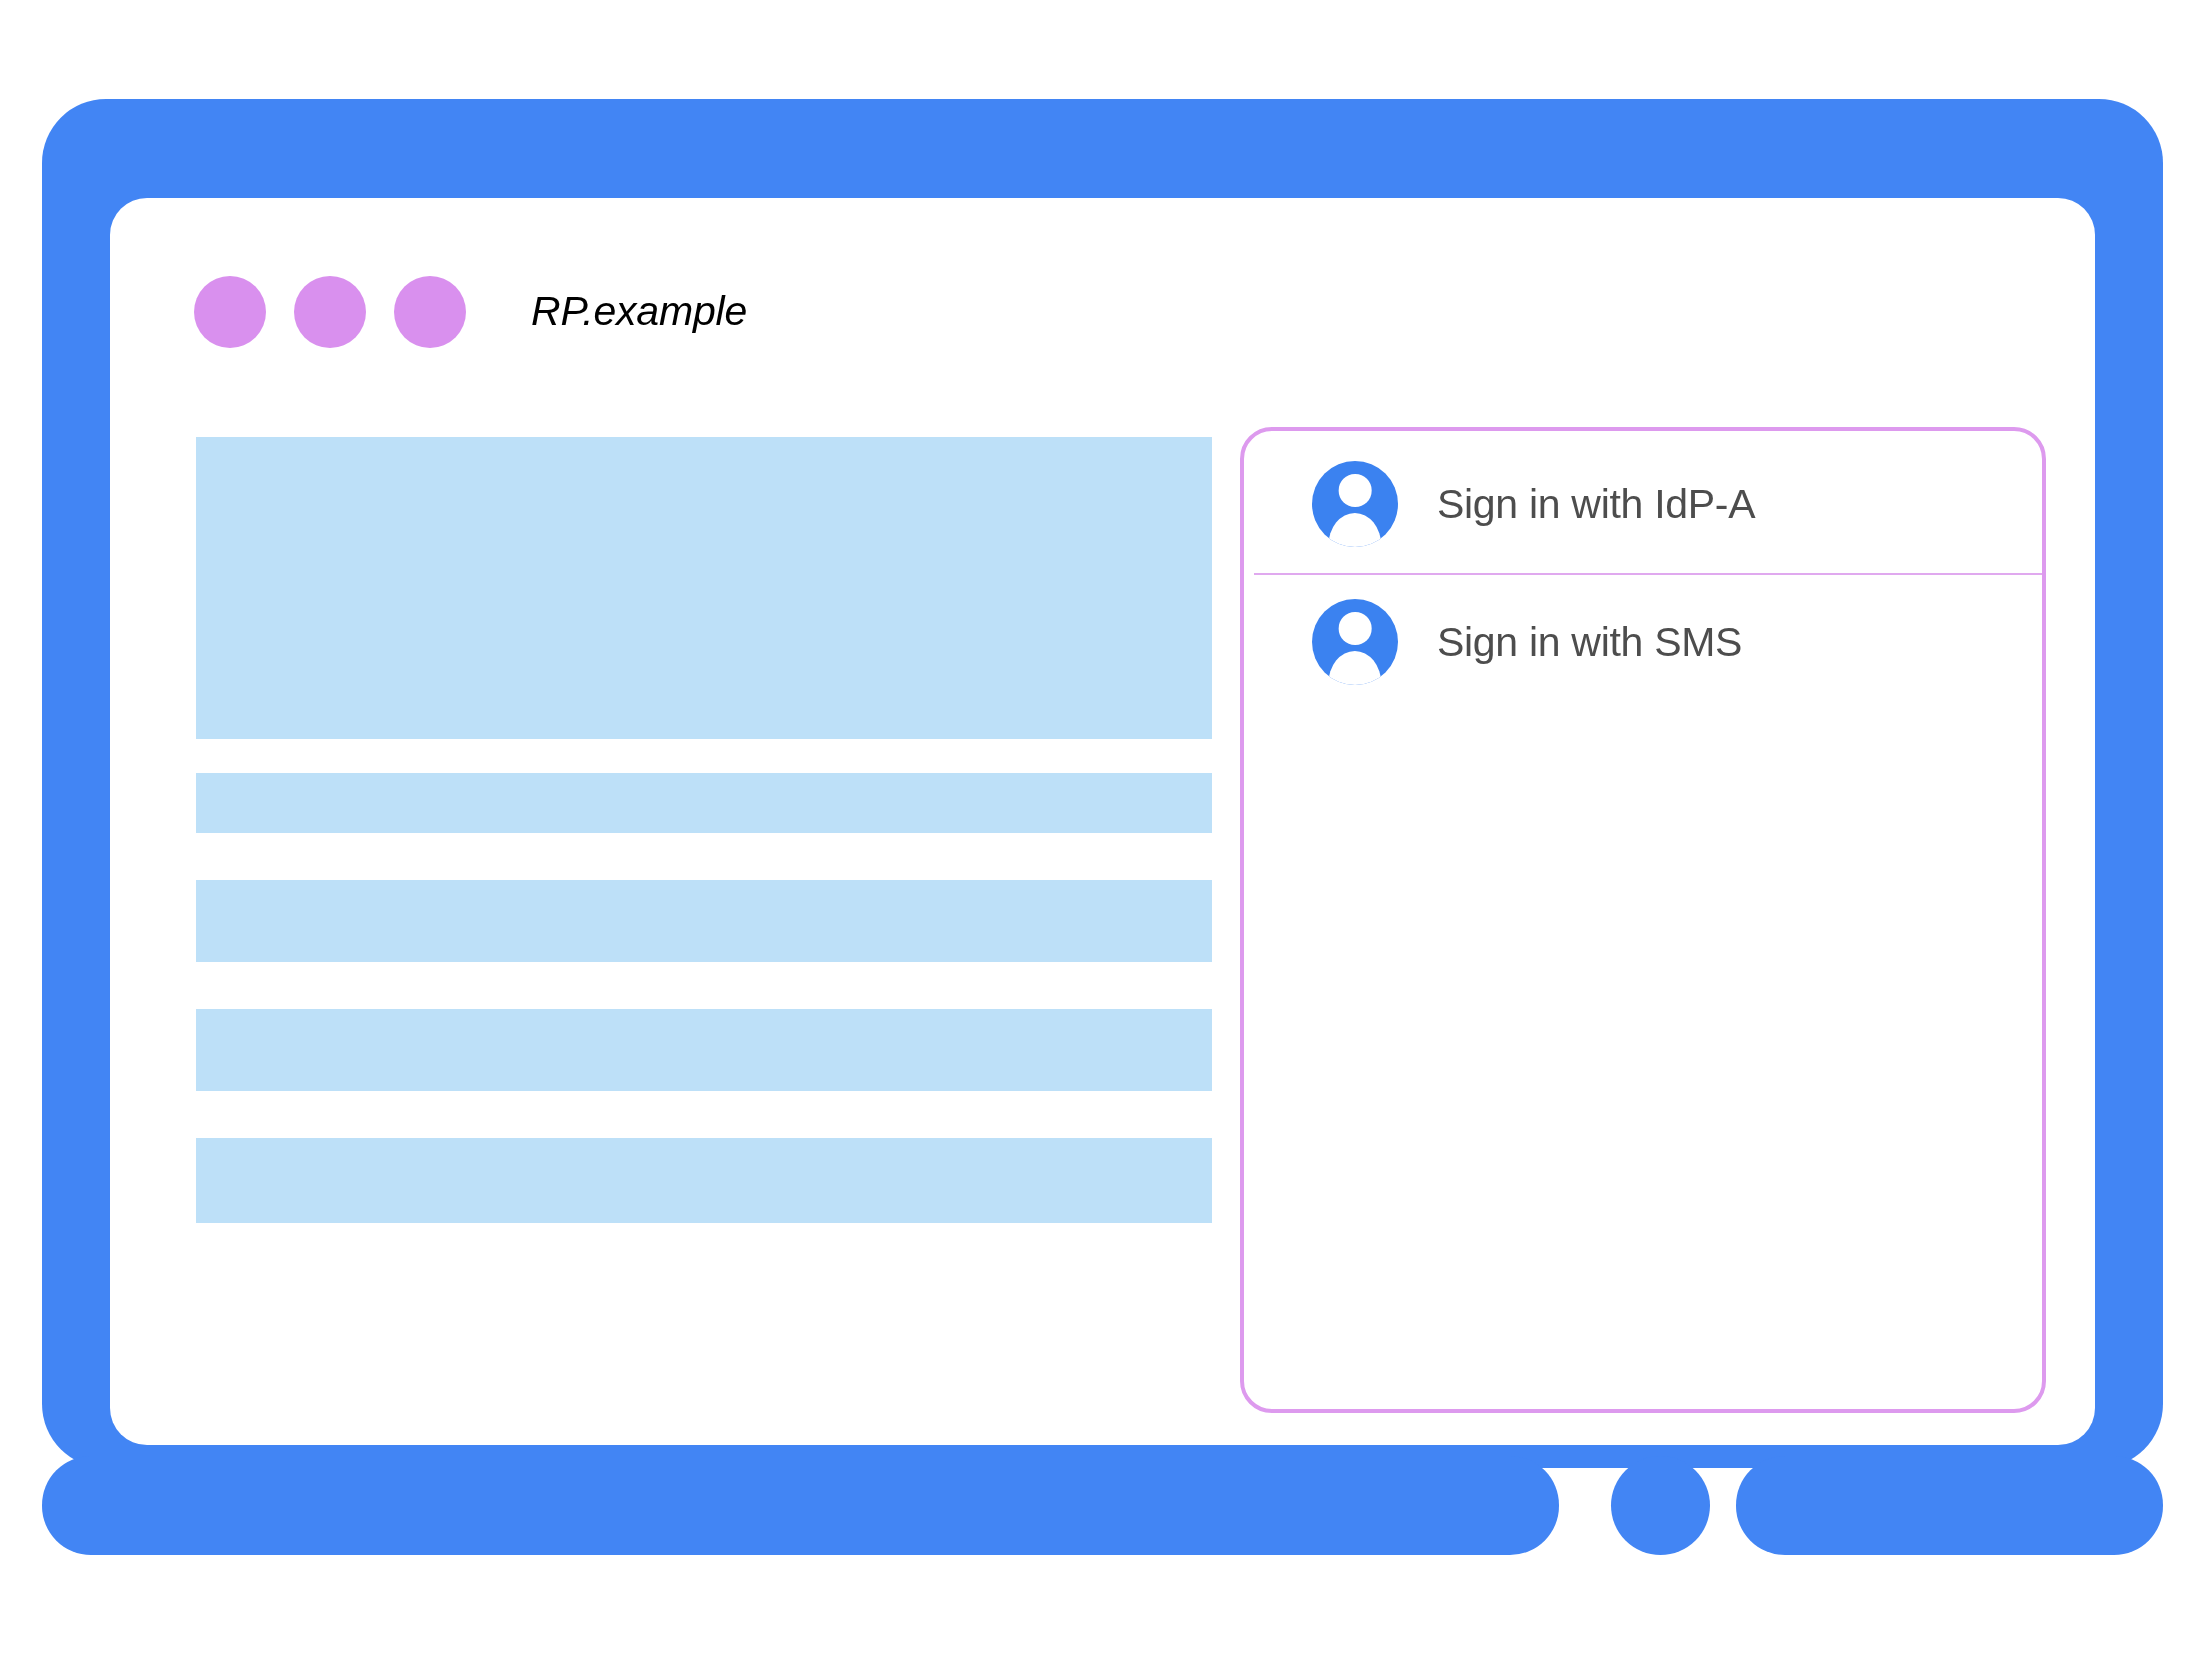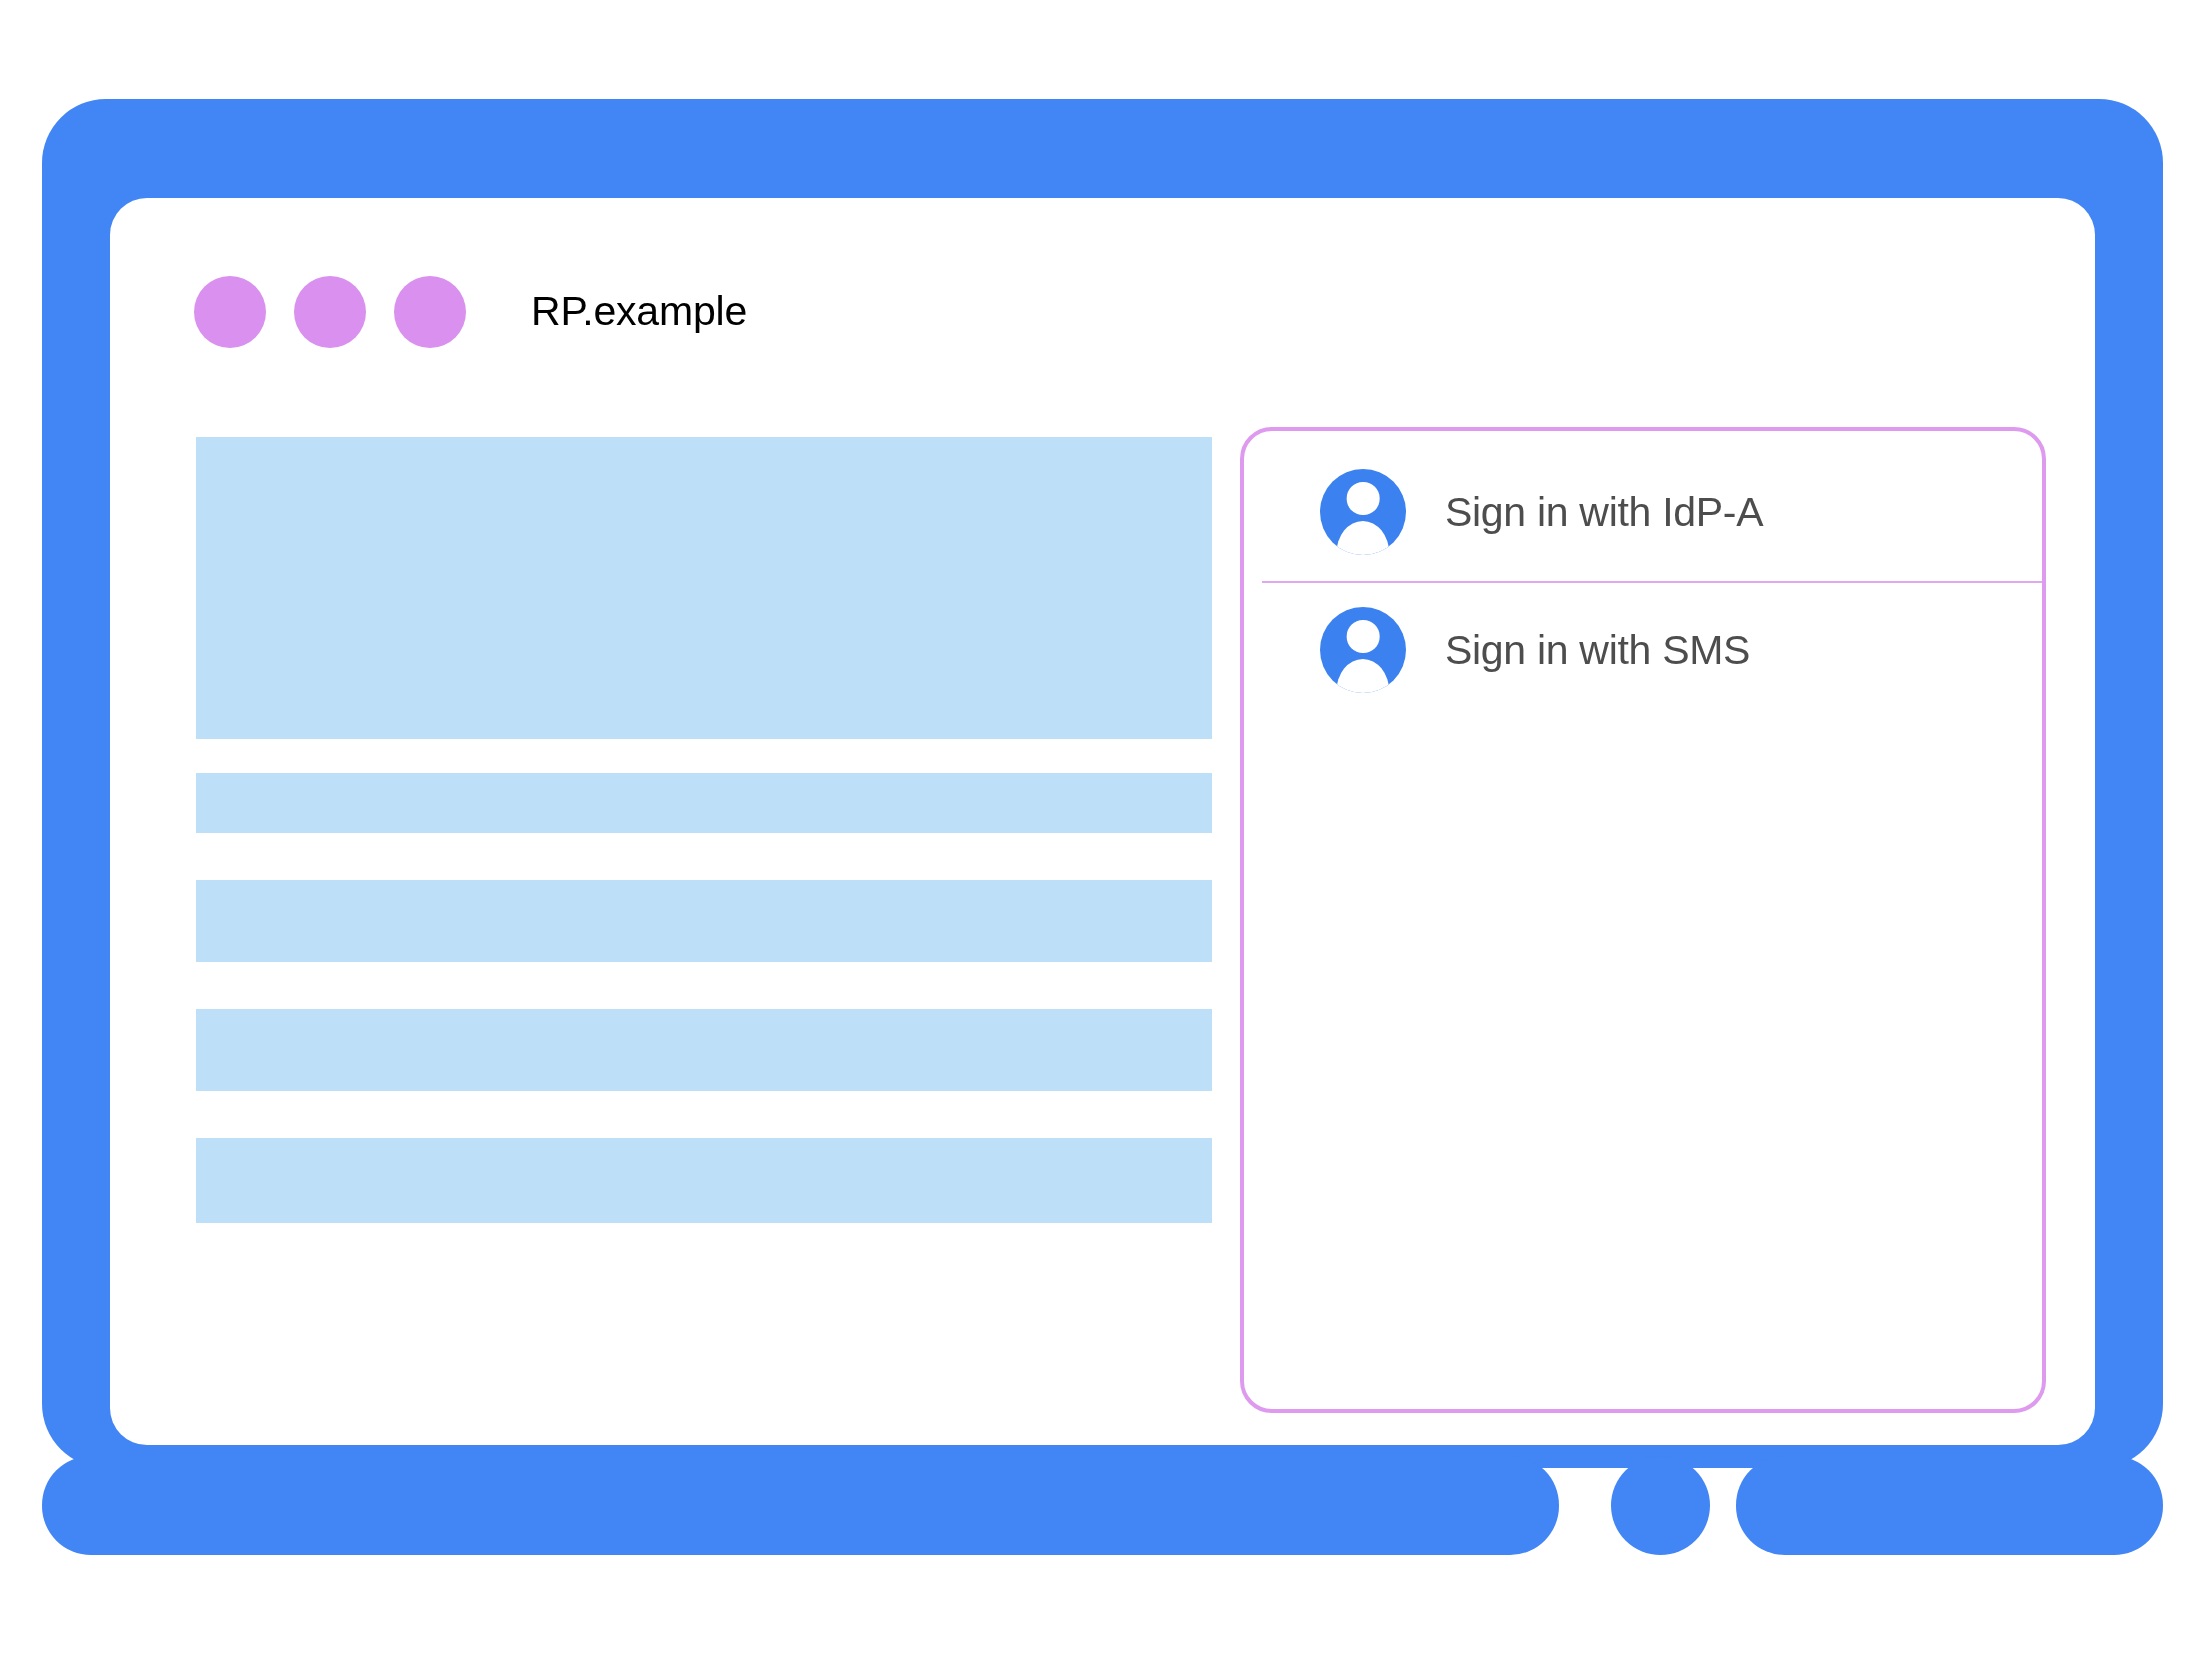--- a/index.html
+++ b/index.html
@@ -89,20 +89,21 @@
     margin-right: 28px;
     flex: none;
   }
   .site-title {
     margin-left: 37px;
     font-size: 41px;
     line-height: 1;
     color: #000000;
     letter-spacing: -0.2px;
     white-space: nowrap;
+    font-style: italic;
   }
 
   
   .content-col {
     position: absolute;
     left: 196px;
     top: 437px;
   }
   .block {
     background: #bde0f8;
@@ -124,21 +125,21 @@
     border: 4.4px solid #dd9aee;
     border-radius: 32px;
     box-sizing: border-box;
     overflow: hidden;
   }
   .chooser-list {
     position: absolute;
     left: 0;
     top: 0;
     width: 100%;
-    padding: 12px;
+    padding: 4px;
     margin: 0;
     list-style: none;
   }
   .account-row {
     display: flex;
     align-items: center;
     height: 138px;
     padding-left: 64px;
     box-sizing: border-box;
     position: relative;

